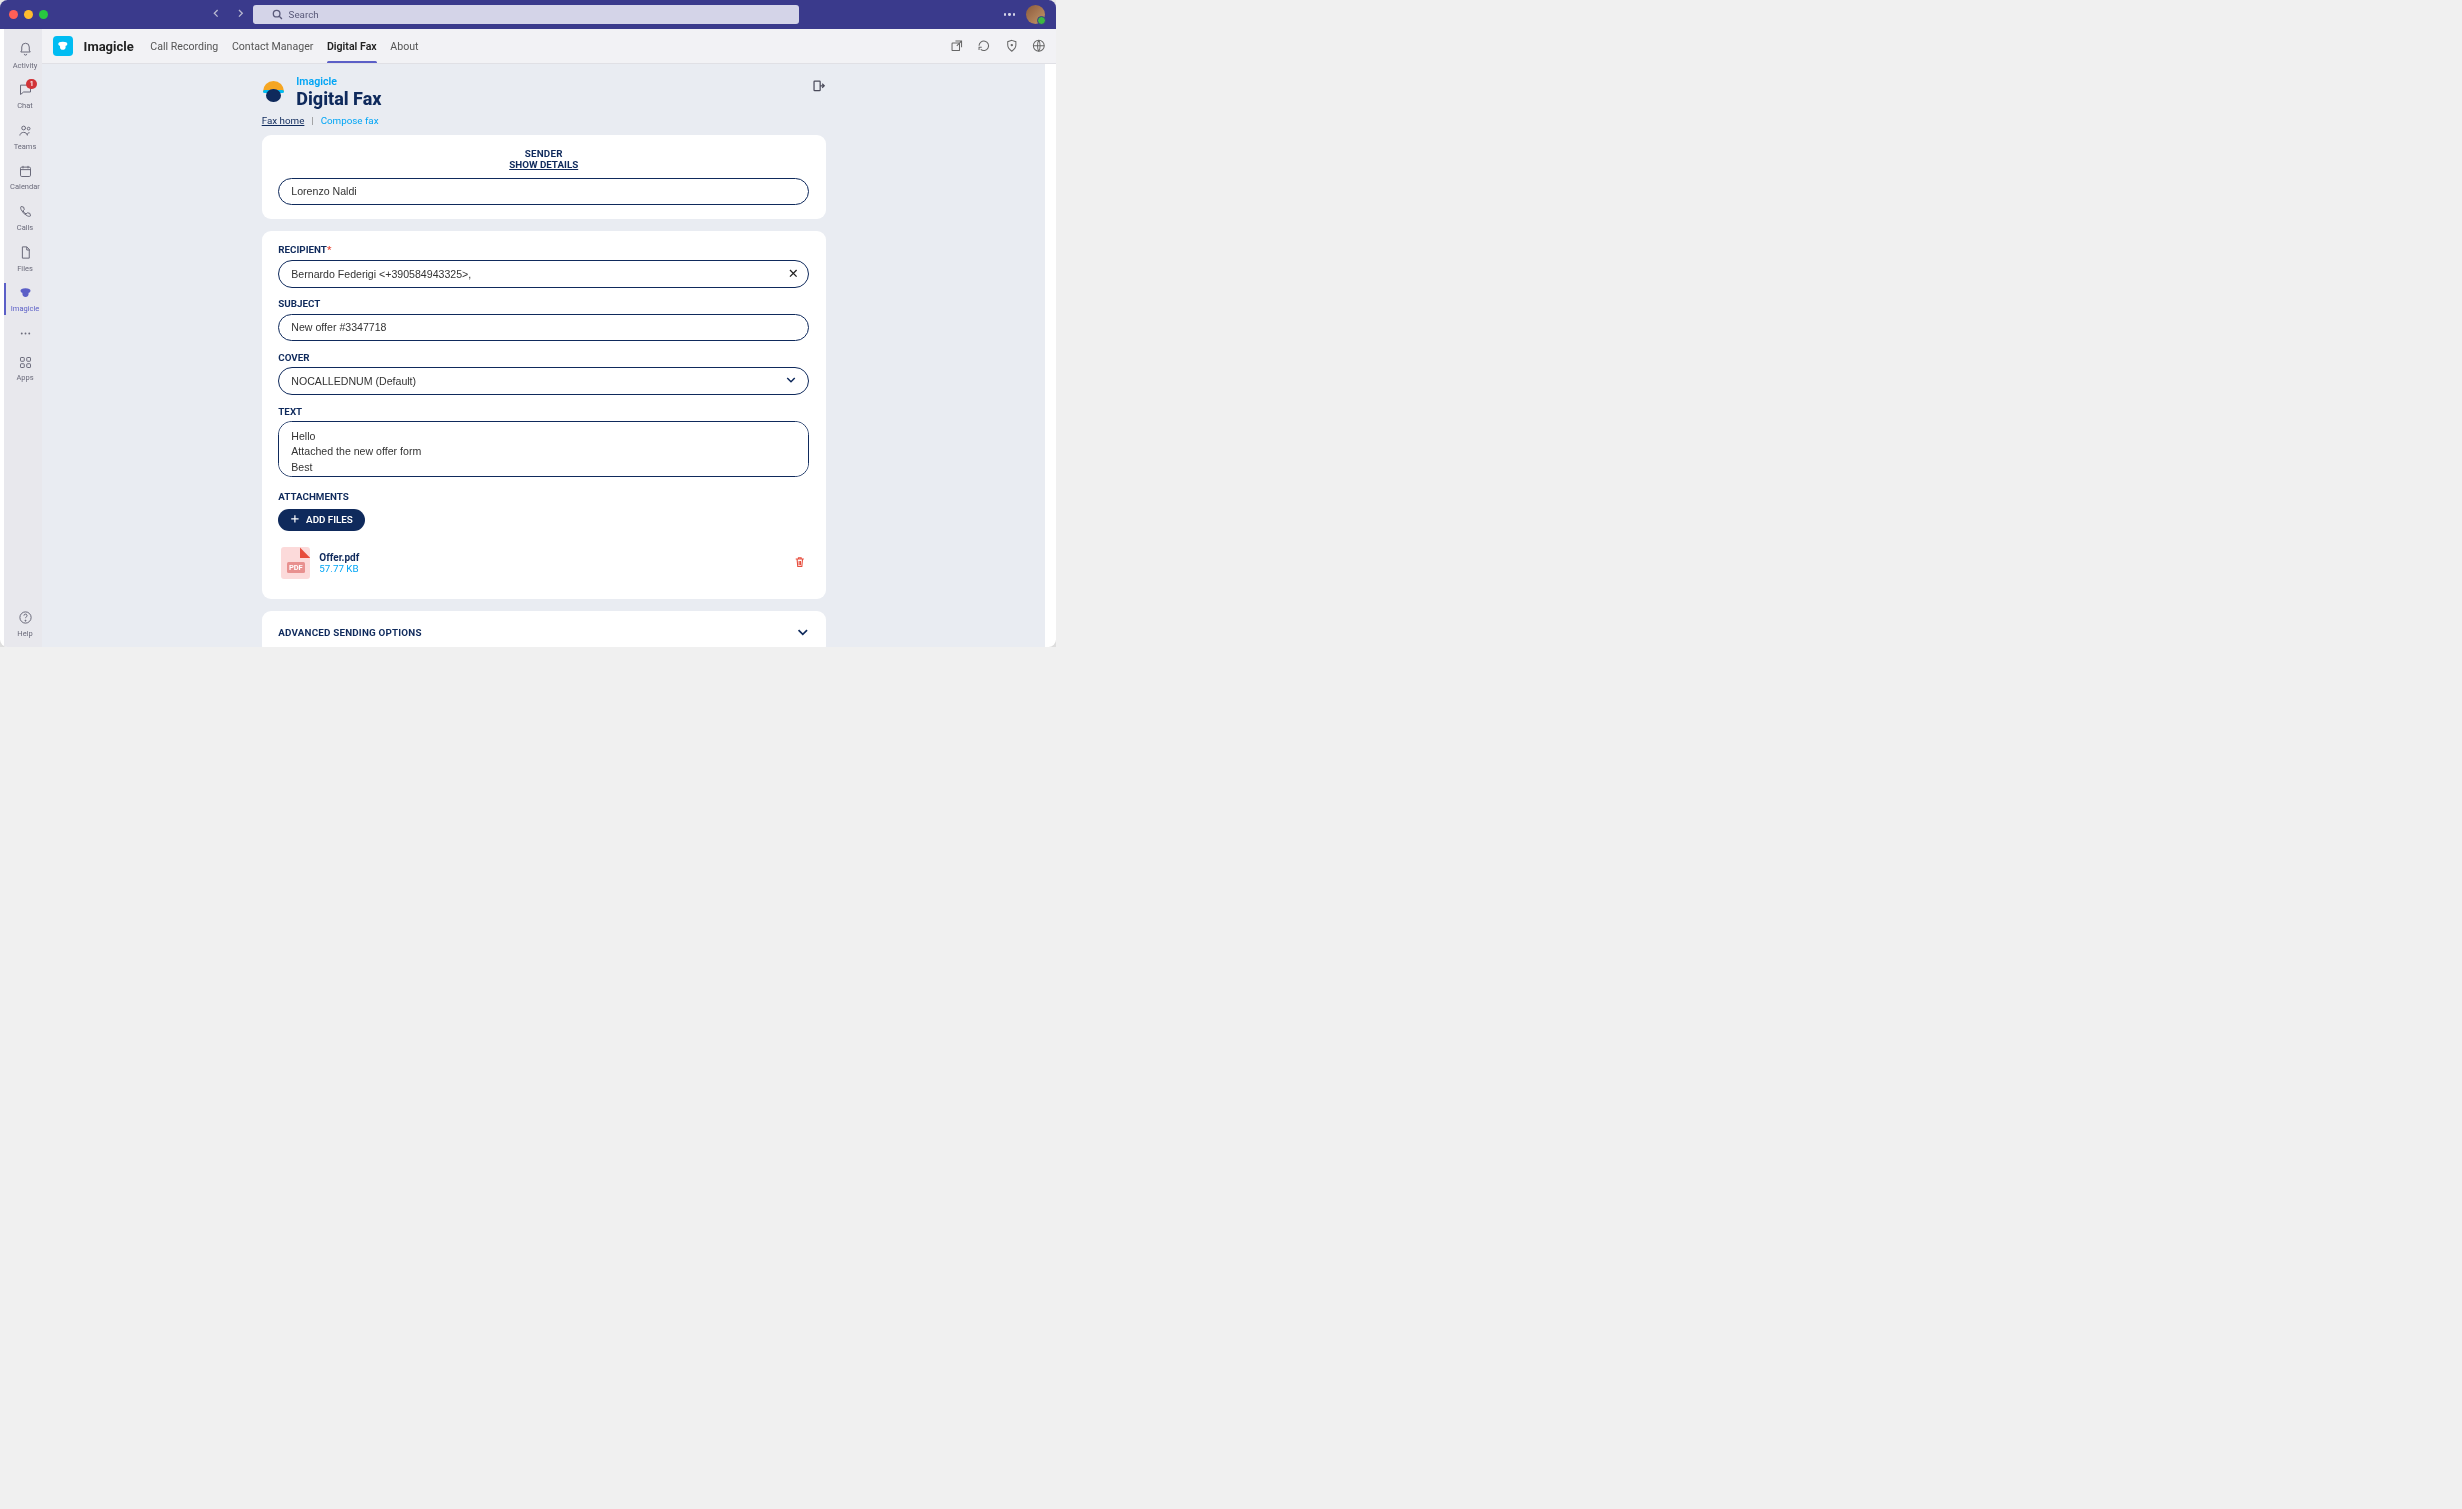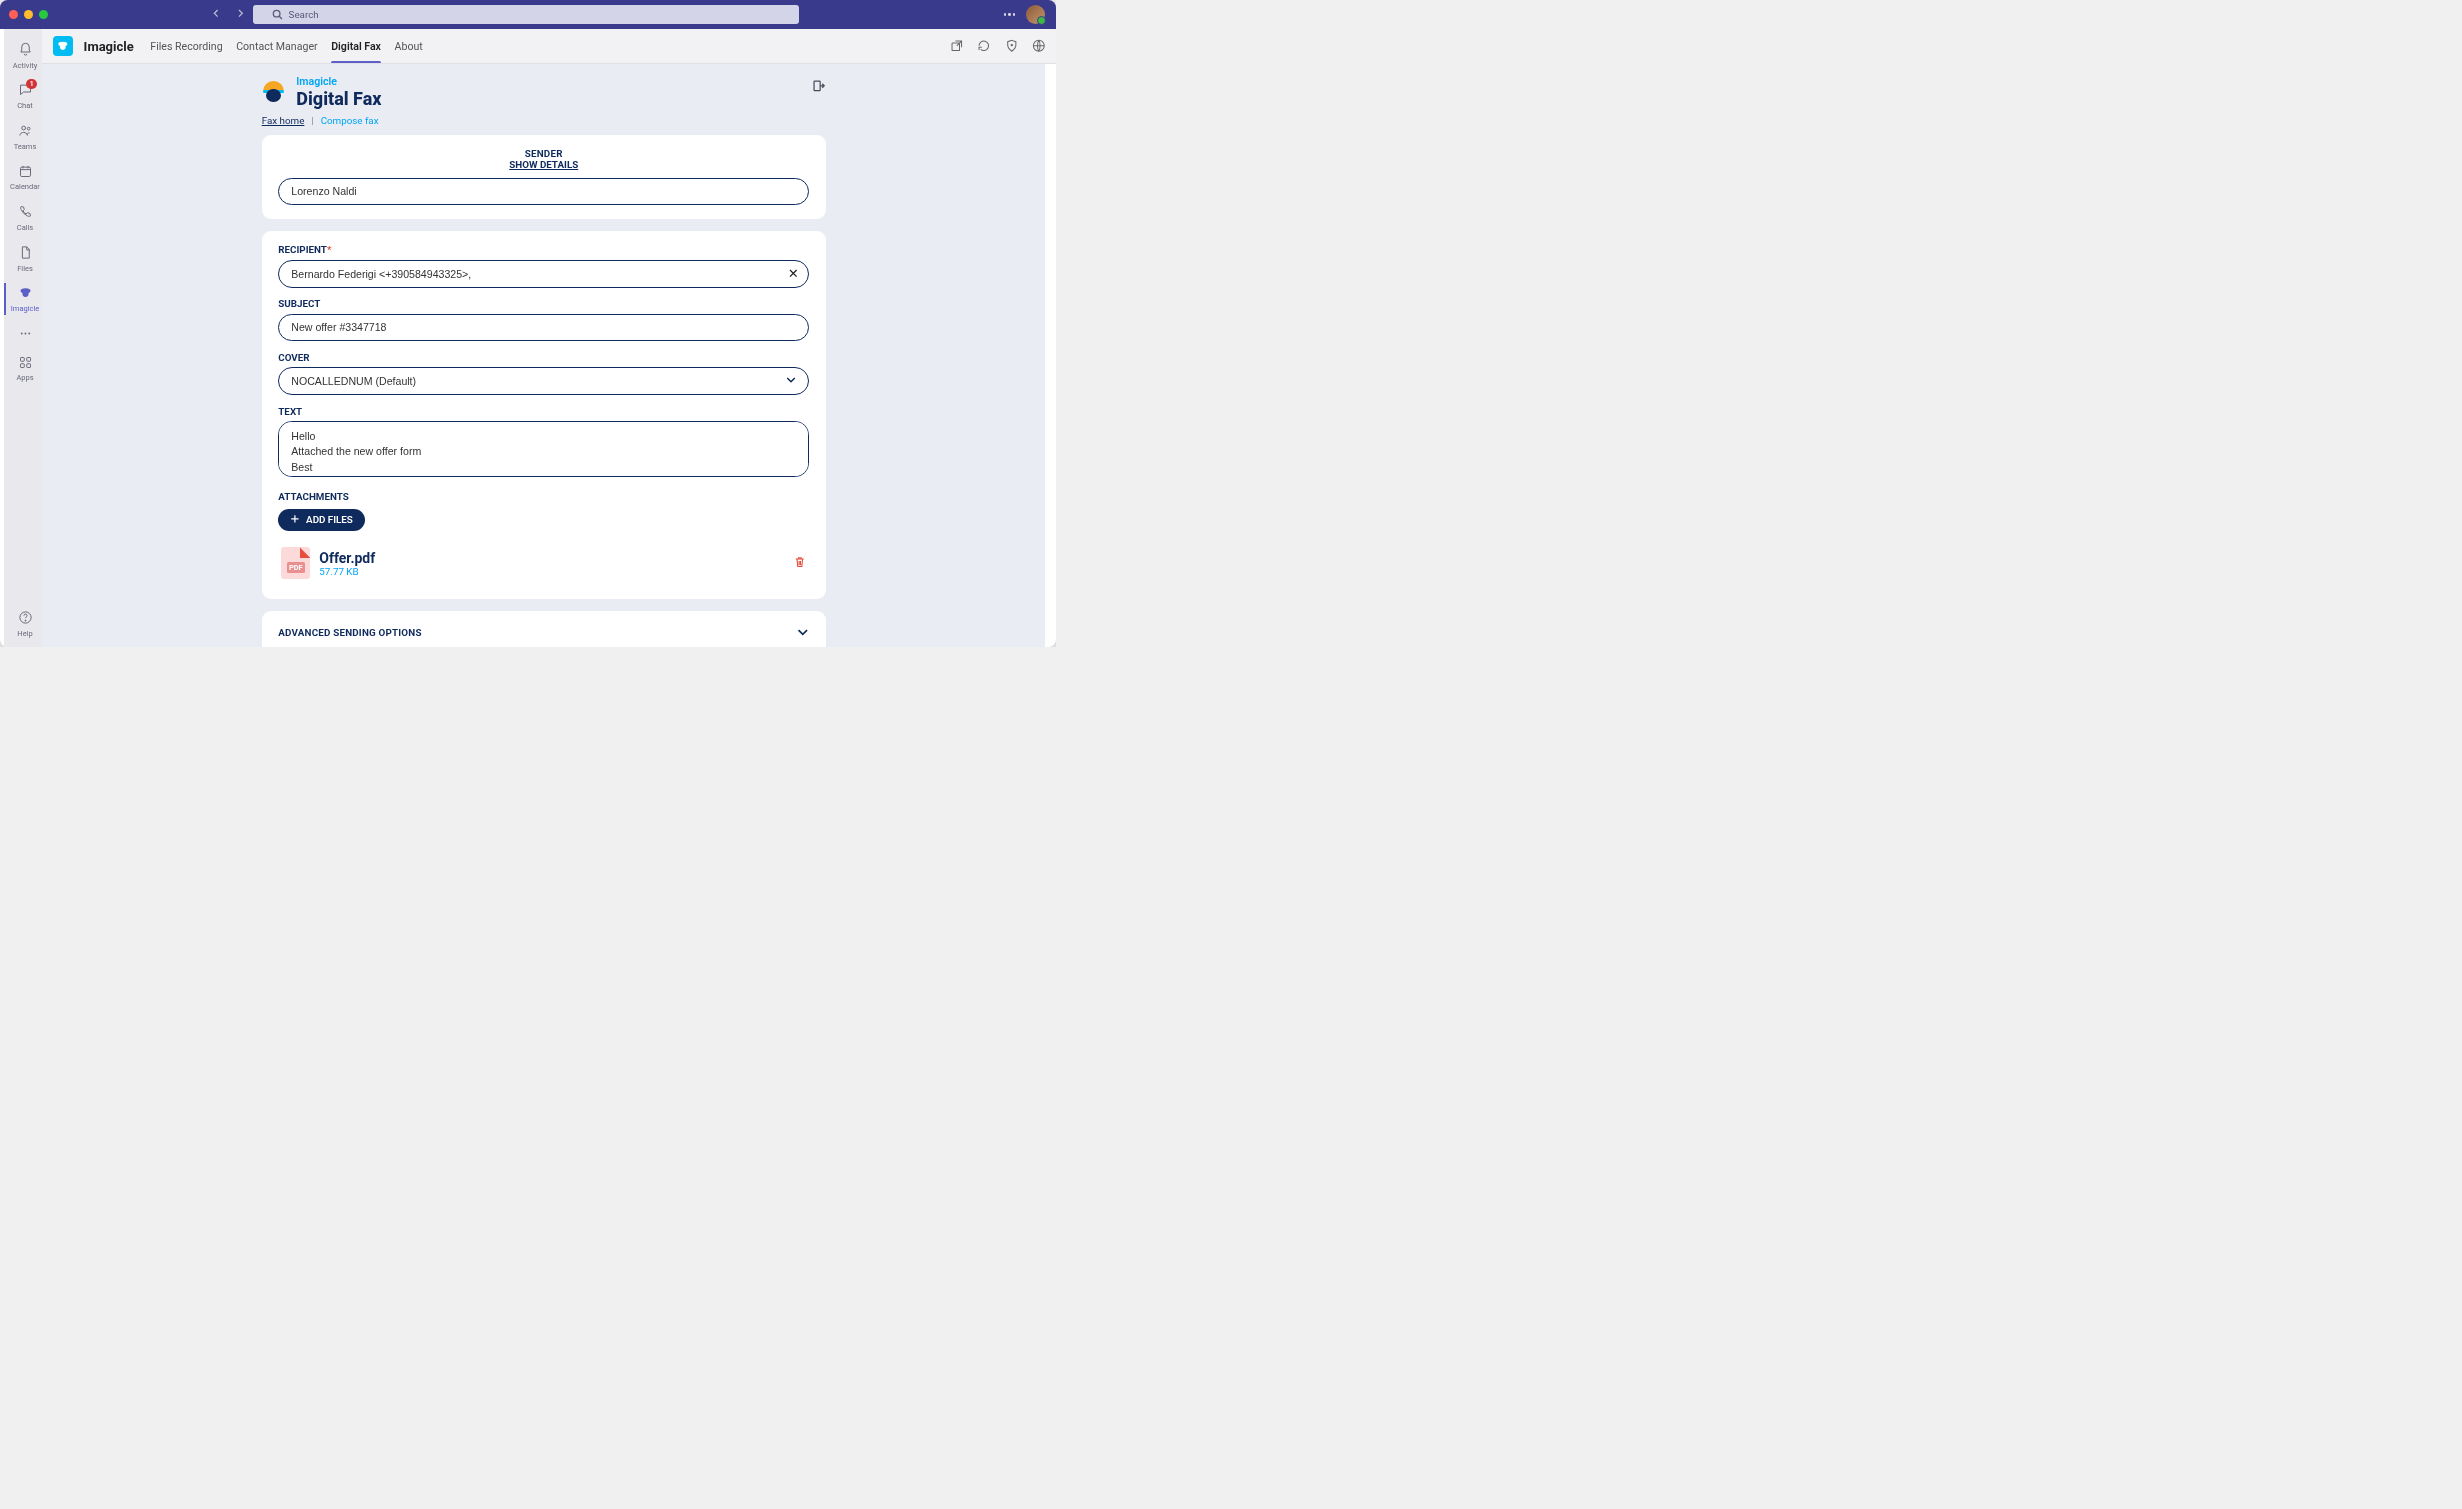--- a/index.html
+++ b/index.html
@@ -68,21 +68,21 @@
 .select { appearance: none; cursor: pointer; }
 .select-wrap { position: relative; margin-bottom: 10.6px; }
 .select-wrap .chev { position: absolute; right: 12px; top: 50%; transform: translateY(-50%); color: #0f2a5c; pointer-events: none; }
 .textarea { border-radius: 13.6px; min-height: 56px; resize: none; line-height: 1.45; }
 
 .add-btn { background: #0f2a5c; color: #fff; border: none; border-radius: 13.6px; padding: 5.3px 12px; font-size: 9.8px; font-weight: 600; cursor: pointer; display: inline-flex; gap: 6px; margin-top: 3px; margin-bottom: 10.6px; }
 .attachment-row { display: flex; align-items: center; gap: 9px; padding: 6px 3px; }
 .pdf-icon { width: 29px; height: 32px; background: #fcdada; border-radius: 3px; position: relative; display: flex; align-items: flex-end; justify-content: center; padding-bottom: 6.8px; }
 .pdf-icon::before { content:''; position:absolute; top:0; right:0; width:10.6px; height:10.6px; background:#e74c3c; clip-path: polygon(0 0, 100% 100%, 0 100%); }
 .pdf-icon span { color: #fff; background:#e8908f; font-size:7.5px; font-weight:700; padding:0.8px 2.3px; border-radius:1.5px; }
-.att-meta .name { font-size: 14px; font-weight: 700; color: #0f2a5c; }
+.att-meta .name { font-size: 10px; font-weight: 700; color: #0f2a5c; }
 .att-meta .size { font-size: 9.8px; color: #00a5f5; }
 .trash { margin-left: auto; color: #e74c3c; cursor: pointer; }
 
 .adv-card { display: flex; justify-content: space-between; align-items: center; cursor: pointer; }
 
 .brand-logo { width: 24px; height: 24px; position: relative; }
 .brand-logo .hat { width: 21px; height: 10.6px; background: #f5a623; border-radius: 10.6px 10.6px 0 0; position: absolute; top: 1.5px; left: 1.5px; }
 .brand-logo .face { width: 15px; height: 13.6px; background: #0f2a5c; border-radius: 50%; position: absolute; top: 9px; left: 4.5px; }
 .brand-logo .band { width: 21px; height: 3px; background: #00bcf2; position: absolute; top: 10.6px; left: 1.5px; border-radius: 1.5px; }
 </style>
@@ -222,21 +222,21 @@
 
   <div class="appheader">
     <div class="appicon">
       <svg viewBox="0 0 24 24" width="13.6" height="13.6" fill="#fff">
           <ellipse cx="12" cy="9" rx="8" ry="4"></ellipse>
           <circle cx="12" cy="14" r="5"></circle>
         </svg>
     </div>
     <div class="appname">Imagicle</div>
     <div class="tabs">
-      <div class="tab">Files Recording</div>
+      <div class="tab">Call Recording</div>
       <div class="tab">Contact Manager</div>
       <div class="tab active">Digital Fax</div>
       <div class="tab">About</div>
     </div>
     <div class="header-right">
       <svg class="hdr-icon" viewBox="0 0 20 20" fill="none" stroke="currentColor" stroke-width="1.5">
           <rect x="3" y="6" width="11" height="11" rx="1"></rect>
           <path d="M8 3h9v9M17 3l-7 7"></path>
         </svg>
       <svg class="hdr-icon" viewBox="0 0 20 20" fill="none" stroke="currentColor" stroke-width="1.5">

